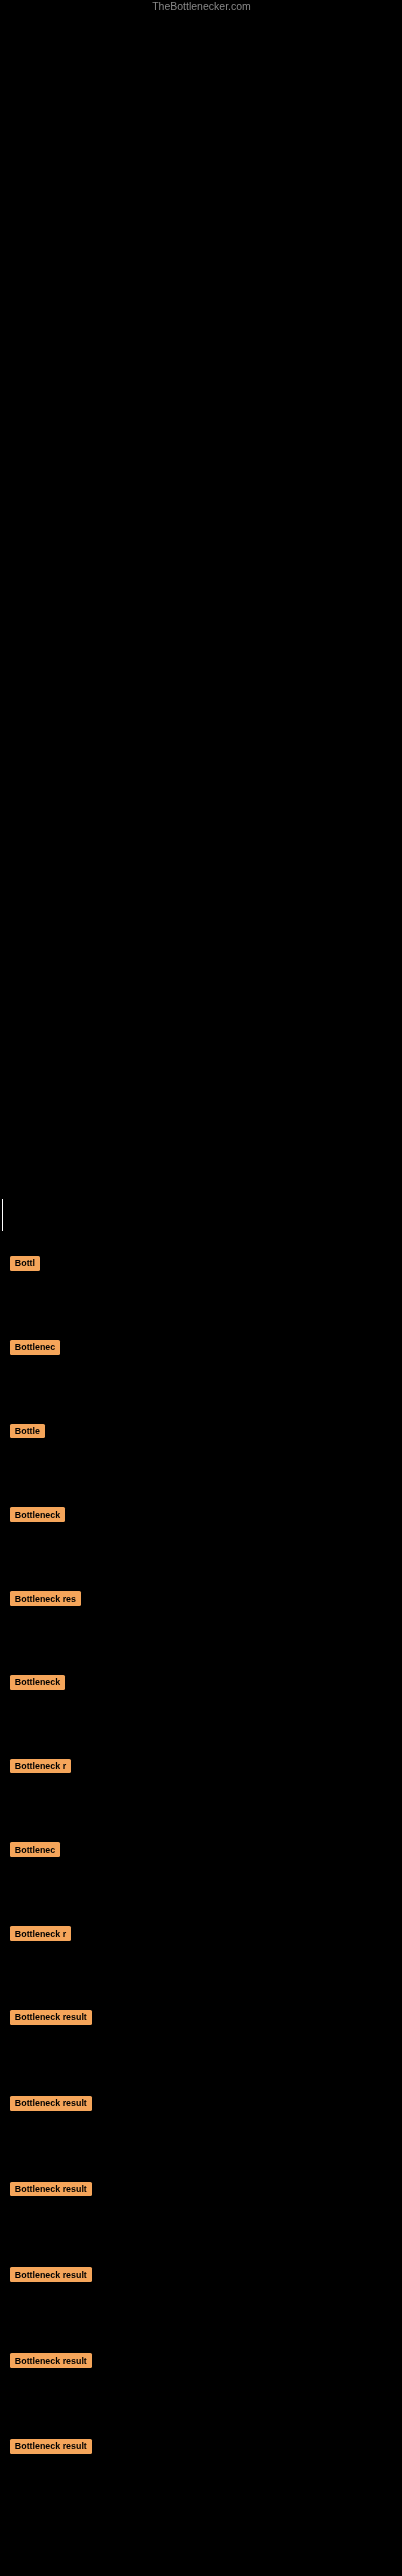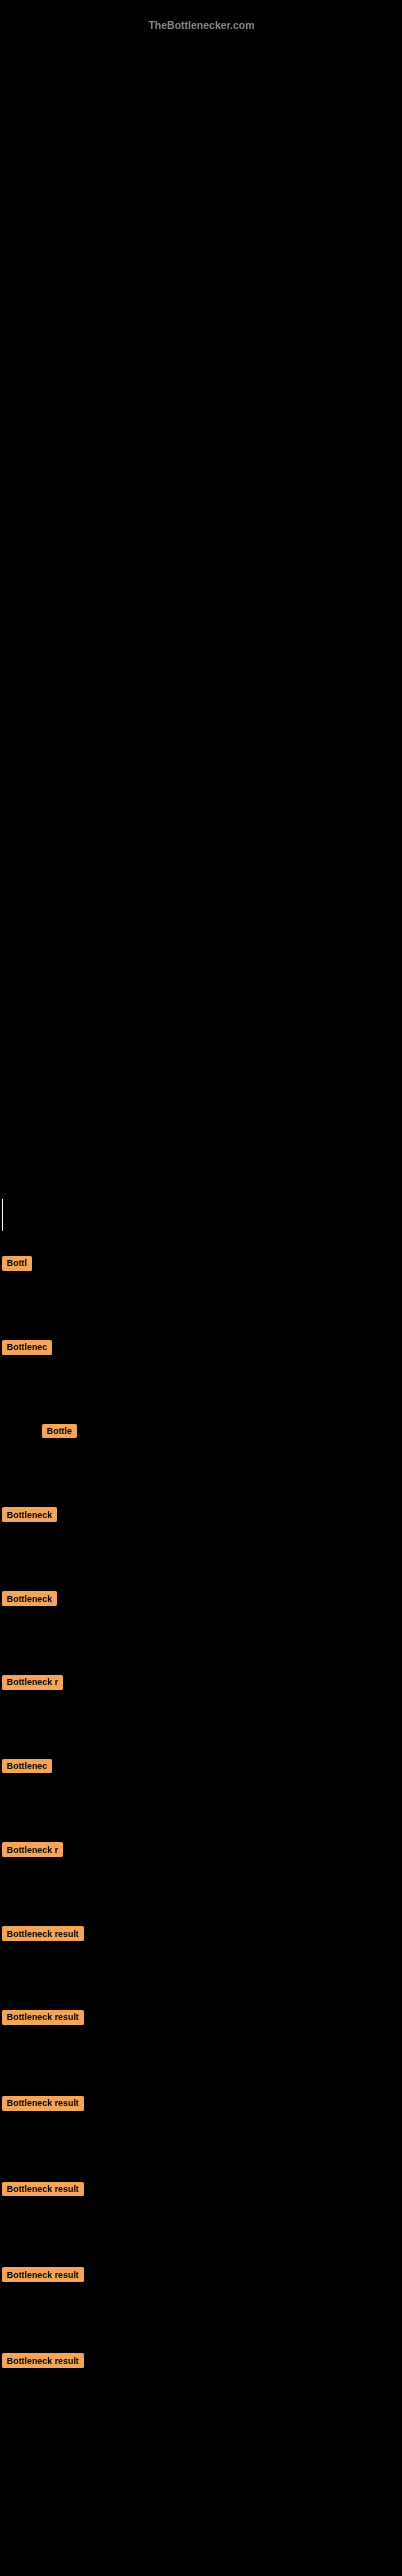--- a/index.html
+++ b/index.html
@@ -11,27 +11,26 @@
     body {
       background-color: #000000;
       width: 403px;
       min-height: 2576px;
       font-family: Arial, sans-serif;
       position: relative;
     }
 
     .site-title {
       position: absolute;
-      top: 19px;
+      top: 0;
       left: 50%;
       transform: translateX(-50%);
       color: #888888;
       font-size: 10.5px;
       white-space: nowrap;
-      font-weight: bold;
     }
 
     .bottleneck-badge {
       background-color: #f5a55a;
       color: #000000;
       font-size: 8.9px;
       font-weight: bold;
       padding: 2.4px 4.8px;
       border-radius: 1.6px;
       white-space: nowrap;
@@ -51,21 +50,21 @@
       position: absolute;
       top: 1256px;
       left: 0;
       width: 100%;
     }
 
     .item-row {
       display: flex;
       align-items: center;
       margin-bottom: 69px;
-      padding-left: 2px;
+      padding-left: 10px;
     }
 
     .item-row:nth-child(n+10) {
       margin-bottom: 71px;
     }
   </style>
 </head>
 <body>
 
 <span class="site-title">TheBottlenecker.com</span>
@@ -73,24 +72,27 @@
 <div class="vertical-bar"></div>
 
 <div class="items-stacked" id="items-container">
 <div class="item-row">
       <span class="bottleneck-badge" style="background-color: rgb(245, 165, 90);">Bottl</span>
     </div>
     <div class="item-row">
       <span class="bottleneck-badge" style="background-color: rgb(245, 165, 90);">Bottlenec</span>
     </div>
     <div class="item-row">
-      <span class="bottleneck-badge" style="background-color: rgb(245, 165, 90); margin-left: 40px;">Bottle</span>
+      <span class="bottleneck-badge" style="background-color: rgb(245, 165, 90);">Bottle</span>
     </div>
     <div class="item-row">
       <span class="bottleneck-badge" style="background-color: rgb(245, 165, 90);">Bottleneck</span>
+    </div>
+    <div class="item-row">
+      <span class="bottleneck-badge" style="background-color: rgb(245, 165, 90);">Bottleneck res</span>
     </div>
     <div class="item-row">
       <span class="bottleneck-badge" style="background-color: rgb(245, 165, 90);">Bottleneck</span>
     </div>
     <div class="item-row">
       <span class="bottleneck-badge" style="background-color: rgb(245, 165, 90);">Bottleneck r</span>
     </div>
     <div class="item-row">
       <span class="bottleneck-badge" style="background-color: rgb(245, 165, 90);">Bottlenec</span>
     </div>

